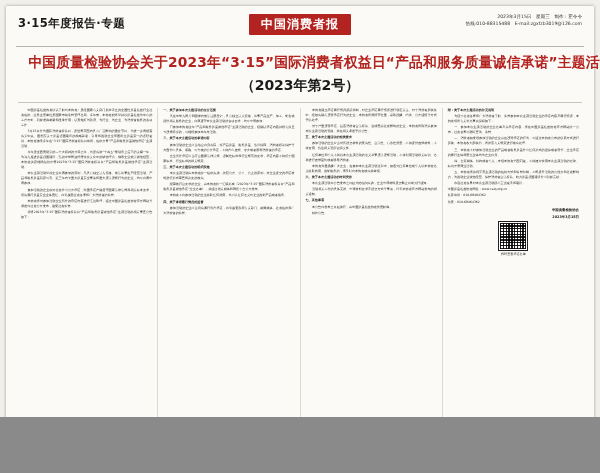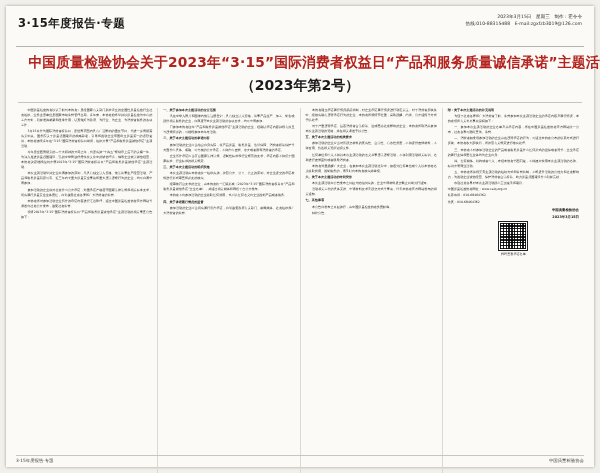--- a/index.html
+++ b/index.html
@@ -3,21 +3,21 @@
 <meta charset="utf-8">
 <style>
   html, body {
     margin: 0;
     padding: 0;
     background: #8a8a8a;
   }
   .page {
     position: relative;
     width: 600px;
-    height: 473px;
+    height: 417px;
     background: #f2f0ea;
     font-family: "Liberation Serif", serif;
     overflow: hidden;
     box-sizing: border-box;
   }
   .sheet {
     position: absolute;
     left: 6px;
     top: 6px;
     width: 588px;
@@ -168,20 +168,21 @@
   }
 </style>
 </head>
 <body>
 
 <div class="page">
   <div class="sheet">
 
     <div class="masthead">
       <div class="mast-left">3·15年度报告·专题</div>
+      <div class="mast-center">中国消费者报</div>
       <div class="mast-right">
         <div>2023年3月15日　星期三　制作：霍令令</div>
         <div>热线:010-88315488　E-mail:zgxfzb3019@126.com</div>
       </div>
     </div>
 
     <div class="headline-wrap">
       <div class="headline">中国质量检验协会关于2023年“3·15”国际消费者权益日“产品和服务质量诚信承诺”主题活动相关事宜的公告</div>
       <div class="subheadline">（2023年第2号）</div>
     </div>

